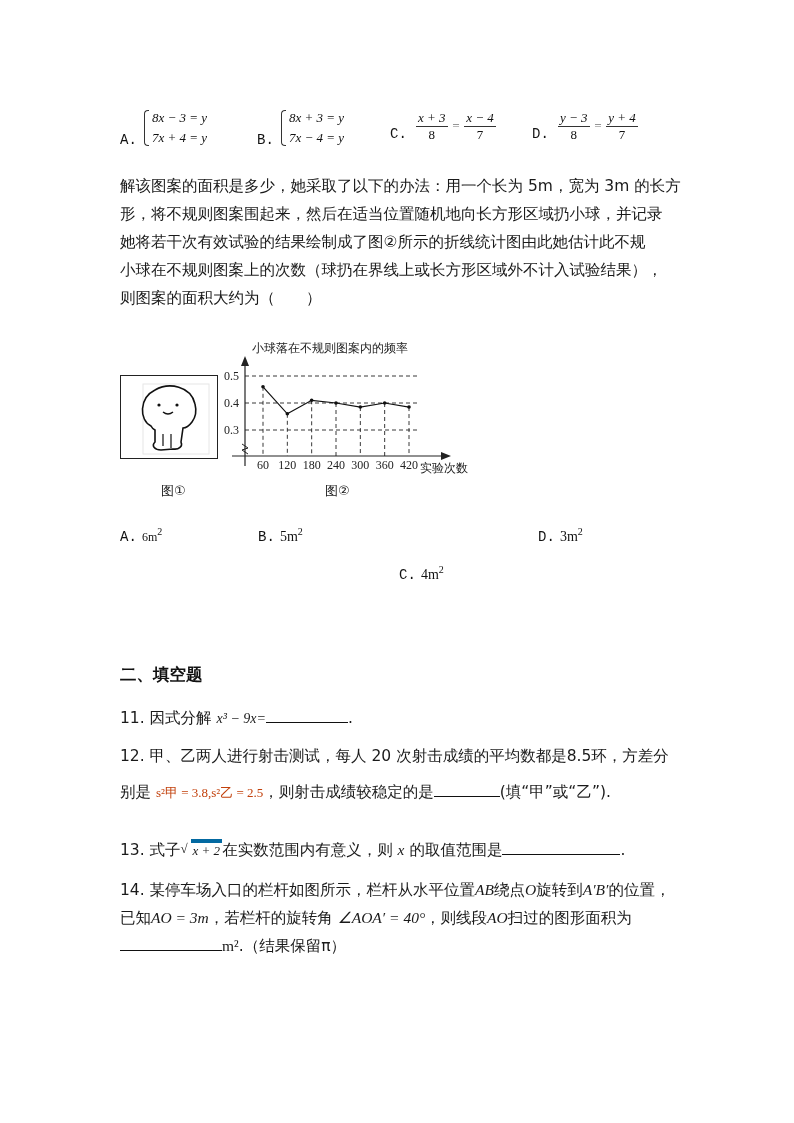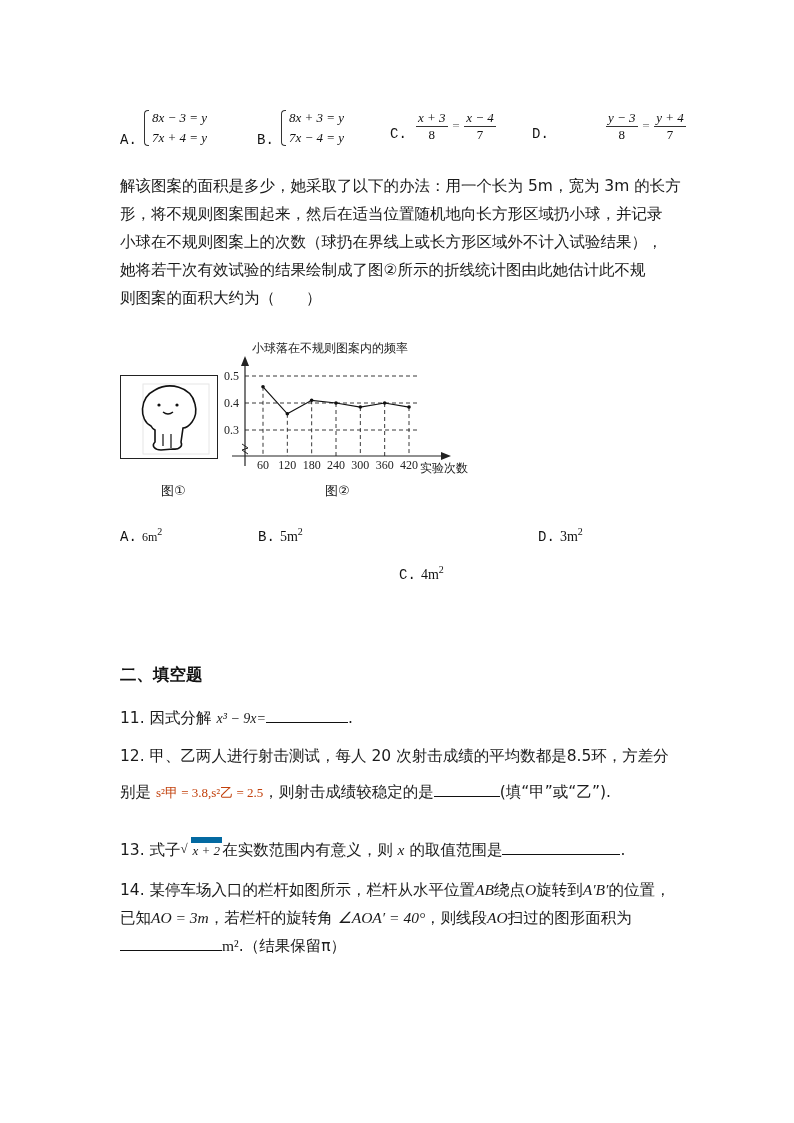--- a/index.html
+++ b/index.html
@@ -14,21 +14,21 @@
   .sys::before { content: ""; position: absolute; left: 0; top: 2px; bottom: 2px; width: 4px;
                  border: 1px solid #333; border-right: none; border-radius: 4px 0 0 4px; }
   .frac { display: inline-flex; flex-direction: column; align-items: center; vertical-align: middle; font-size: 13px; }
   .frac .num { border-bottom: 1px solid #333; padding: 0 2px; line-height: 16px; }
   .frac .den { line-height: 16px; font-style: normal; }
   .line { white-space: nowrap; line-height: 28px; }
   .blank { display: inline-block; border-bottom: 1px solid #111; height: 16px; vertical-align: baseline; }
   .section-title { font-family: "DejaVu Sans", sans-serif; font-weight: bold; font-size: 16.5px; }
   sup { font-size: 10px; }
   .sqrt { display: inline-block; position: relative; padding-left: 10px; font-size: 13px; }
-  .sqrt .rad { border-top: 6px solid #0369a1; padding: 0 2px; }
+  .sqrt .rad { border-top: 4px solid #0369a1; padding: 0 2px; }
 </style>
 </head>
 <body>
 
 <div class="abs" style="left:120px;top:108px;">
   <span class="abs optlabel" style="left:0;top:24px;">A.</span>
   <span class="abs sys math" style="left:24px;top:0;">
     <div>8x − 3 = y</div>
     <div>7x + 4 = y</div>
   </span>
@@ -49,38 +49,38 @@
       </span>
     <span class="mathr" style="font-size:13px;color:#777;">=</span>
     <span class="frac">
         <span class="num">x − 4</span>
         <span class="den">7</span>
       </span>
   </span>
 </div>
 <div class="abs" style="left:532px;top:110px;">
   <span class="abs optlabel" style="left:0;top:16px;">D.</span>
-  <span class="abs math" style="left:26px;top:0;white-space:nowrap;margin-left:48px;">
+  <span class="abs math" style="left:26px;top:0;white-space:nowrap;">
     <span class="frac">
         <span class="num">y − 3</span>
         <span class="den">8</span>
       </span>
     <span class="mathr" style="font-size:13px;color:#777;">=</span>
     <span class="frac">
         <span class="num">y + 4</span>
         <span class="den">7</span>
       </span>
   </span>
 </div>
 
 <div class="abs cn" style="left:120px;top:172px;">
   <div class="line">解该图案的面积是多少，她采取了以下的办法：用一个长为 5m，宽为 3m 的长方</div>
   <div class="line">形，将不规则图案围起来，然后在适当位置随机地向长方形区域扔小球，并记录</div>
+  <div class="line">她将若干次有效试验的结果绘制成了图②所示的折线统计图由此她估计此不规</div>
   <div class="line">小球在不规则图案上的次数（球扔在界线上或长方形区域外不计入试验结果），</div>
-  <div class="line">她将若干次有效试验的结果绘制成了图②所示的折线统计图由此她估计此不规</div>
   <div class="line">则图案的面积大约为（　　）</div>
 </div>
 
 <div class="abs" style="left:120px;top:375px;width:98px;height:84px;border:1.5px solid #222;box-sizing:border-box;">
   <svg width="95" height="81" viewBox="0 0 95 81">
     <rect x="22" y="8" width="66" height="70" fill="none" stroke="#e6e6e6" stroke-width="1"></rect>
     <path d="M30 50 C18 44 18 22 34 14 C48 6 70 10 74 28 C78 44 66 52 62 52 L60 66 C62 70 58 74 52 73 L40 74 C34 74 30 70 34 66 L34 54 C32 53 31 52 30 50 Z" fill="#fff" stroke="#111" stroke-width="1.6"></path>
     <circle cx="38" cy="29" r="1.6" fill="#111"></circle>
     <circle cx="56" cy="29" r="1.6" fill="#111"></circle>
     <path d="M42 36 Q47 40 52 36" fill="none" stroke="#111" stroke-width="1.4"></path>

